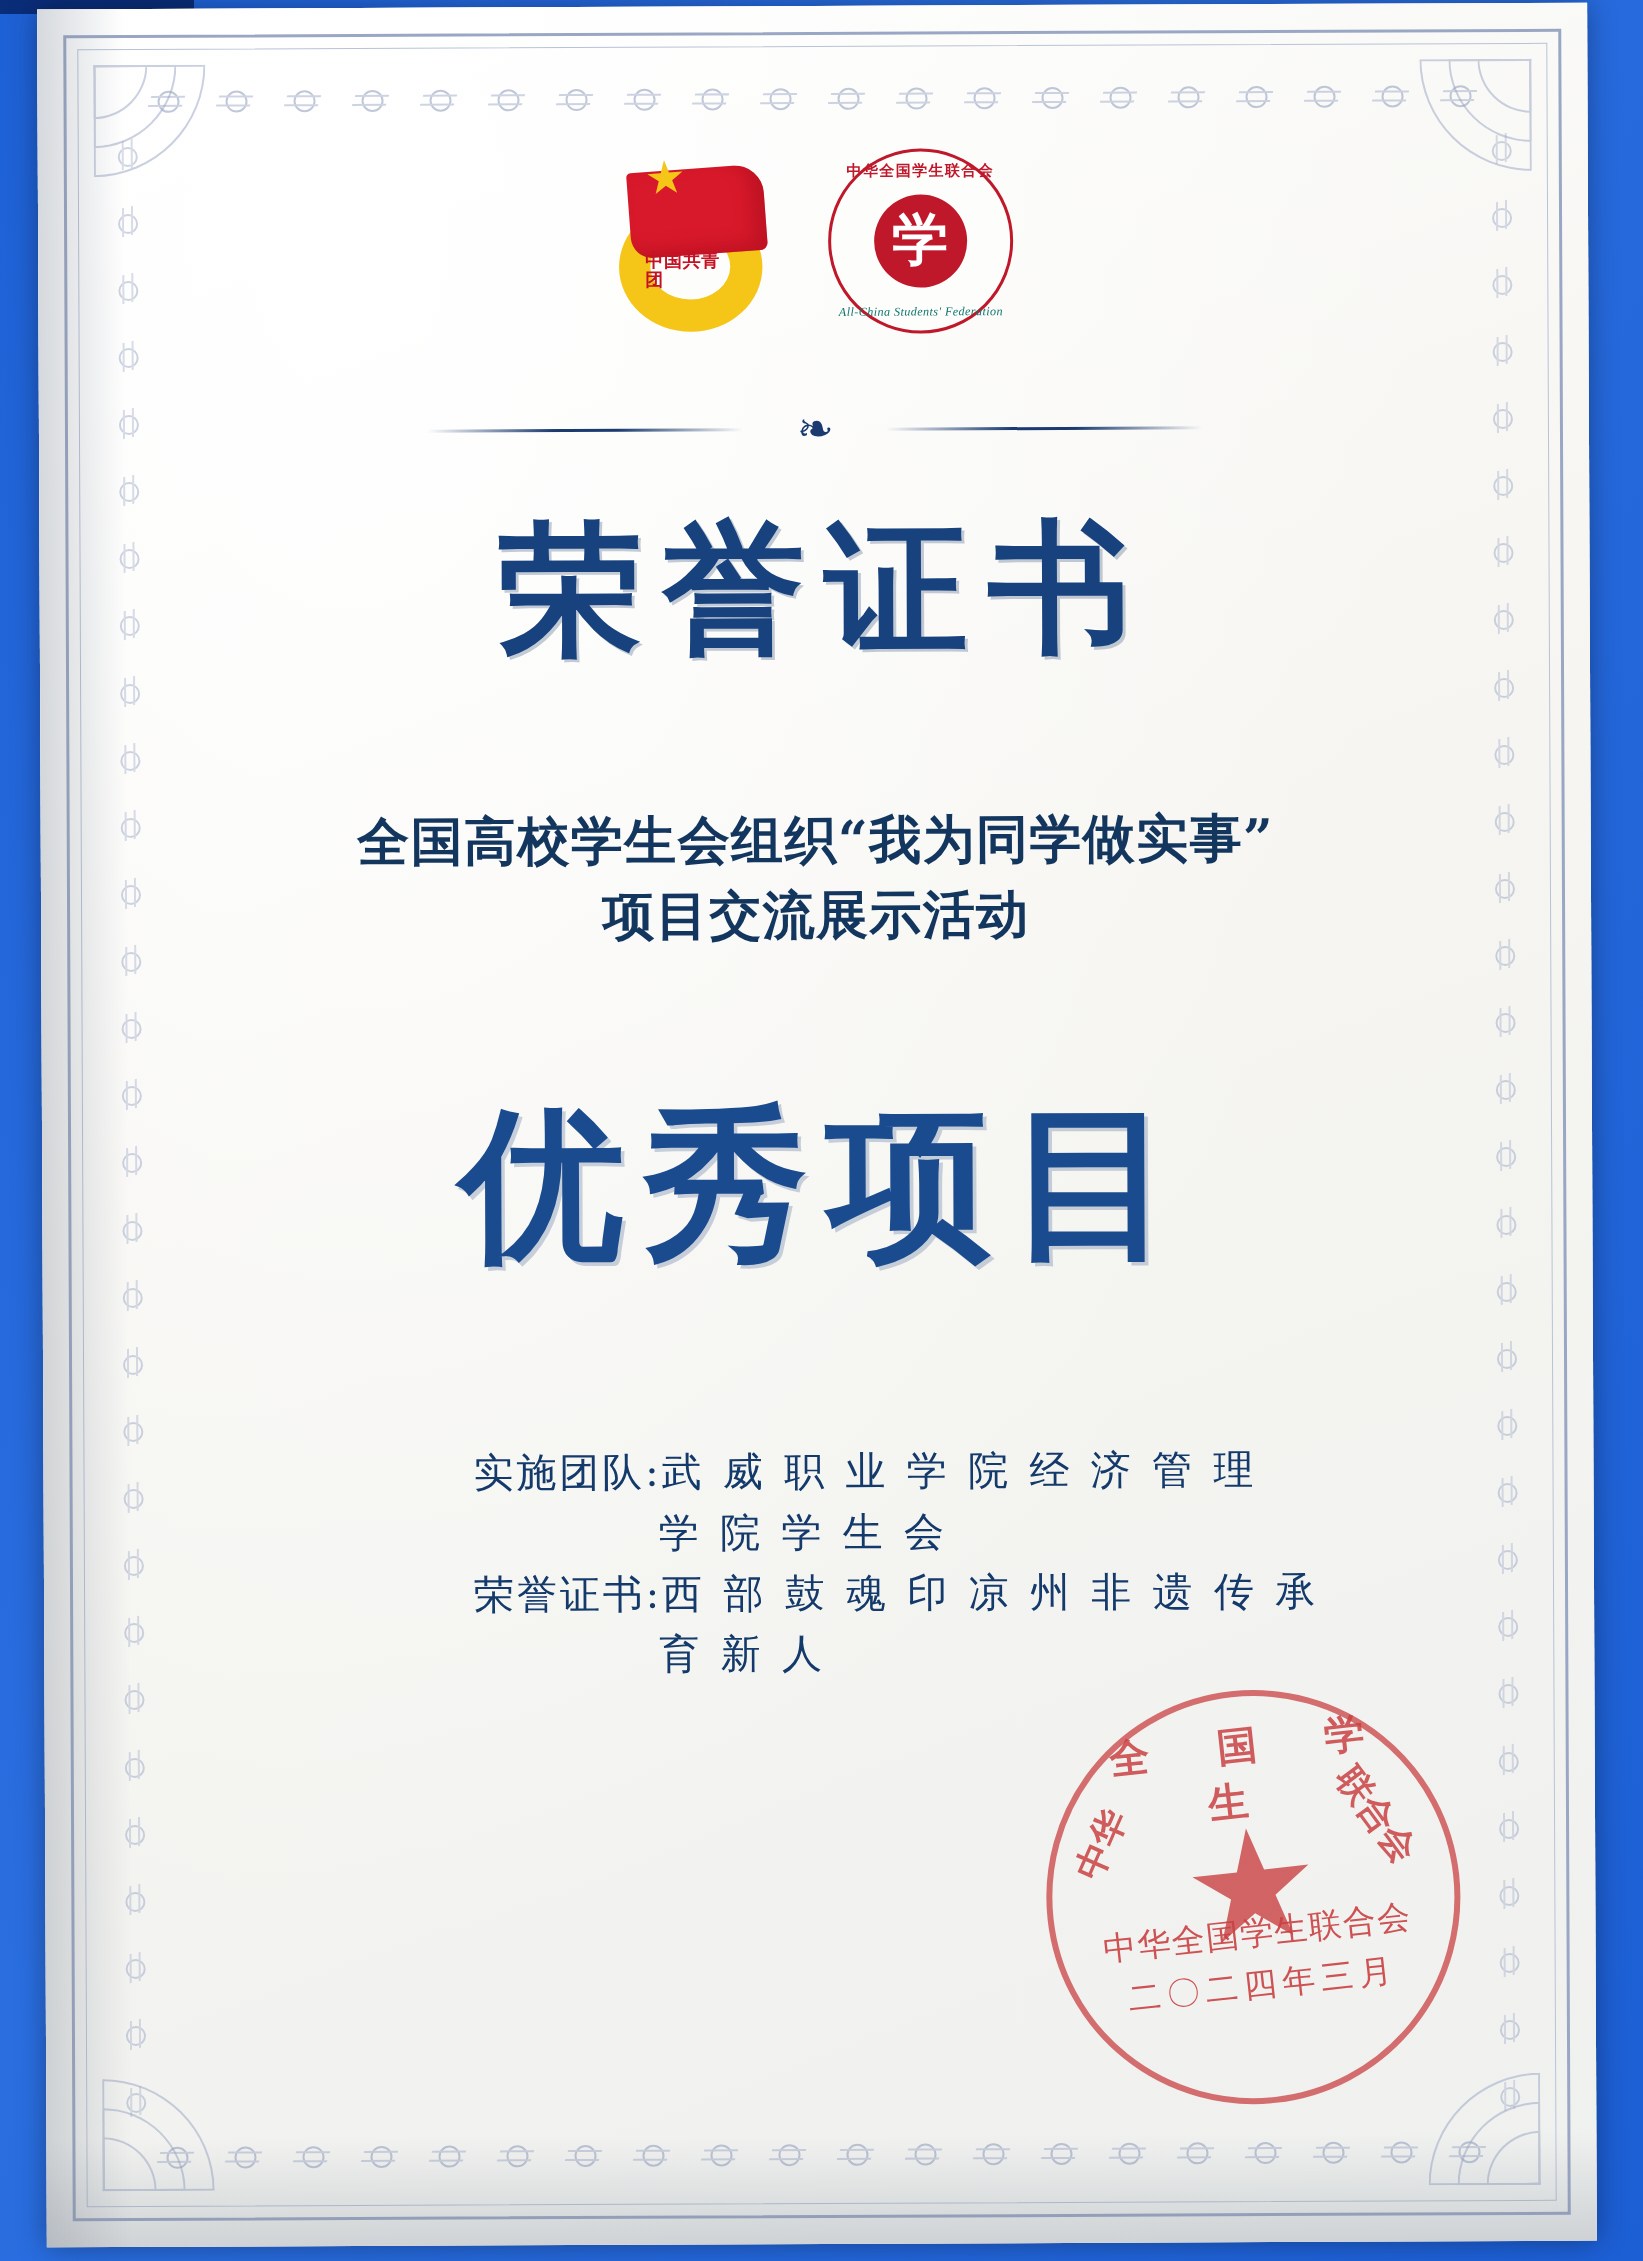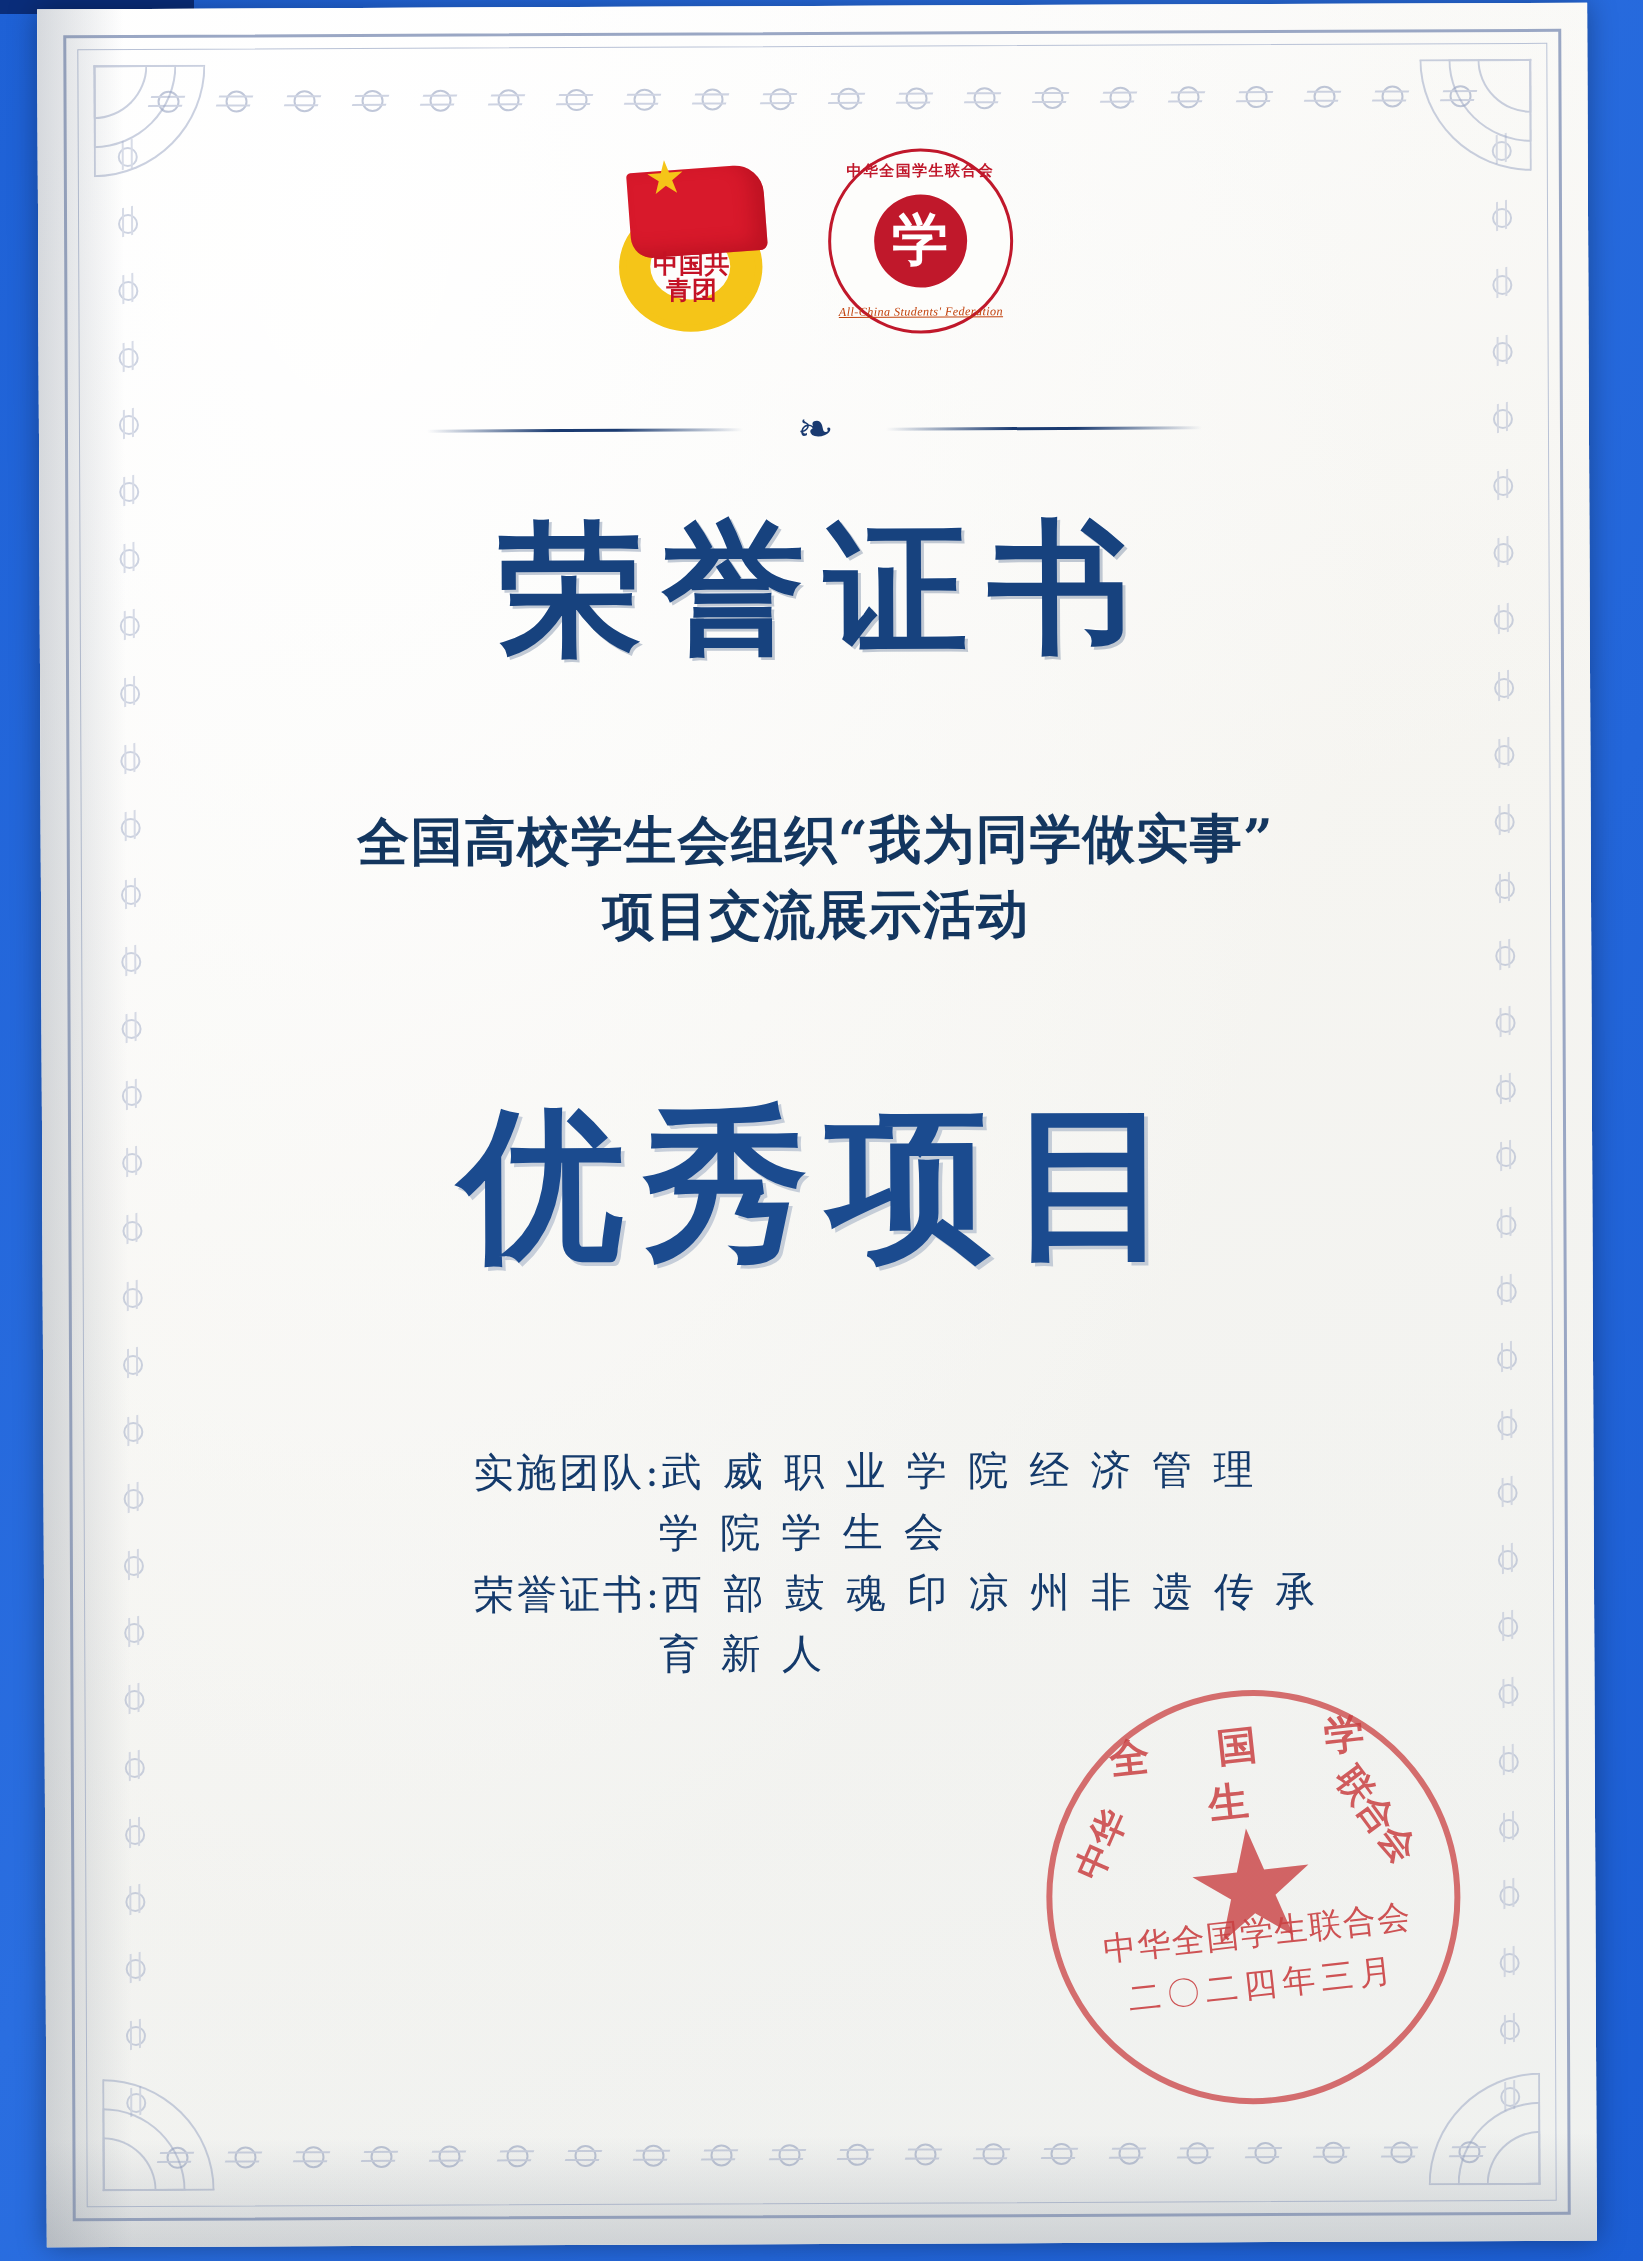--- a/index.html
+++ b/index.html
@@ -218,23 +218,23 @@
     position: absolute;
     left: 0; top: -24.4px;
     color: #f5c518;
     font-size: 40px;
   }
   .league-text {
     position: absolute;
     left: 32px;
     top: 92px;
     width: 93px;
-    text-align: center;
+    text-align: left;
     color: #c41225;
-    font-size: 25px;
+    font-size: 18px;
     font-weight: bold;
     letter-spacing: 0.7px;
     line-height: 1.05;
     font-family: "Liberation Serif", serif;
   }
 
   .emblem-federation {
     position: relative;
     width: 179px; height: 179px;
     border-radius: 50%;
@@ -267,25 +267,24 @@
     color: #c0182b;
     font-size: 15px;
     font-weight: bold;
     letter-spacing: 1.4px;
   }
   .fed-bottom-text {
     position: absolute;
     bottom: 11.5px;
     left: 0; right: 0;
     text-align: center;
-    color: #c2410c;
+    color: #0f766e;
     font-size: 12.2px;
     font-style: italic;
     letter-spacing: 0.4px;
-    text-decoration: underline;
   }
 
   
   .flourish {
     position: absolute;
     top: 402px;
     left: 0; right: 0;
     display: flex;
     align-items: center;
     justify-content: center;

